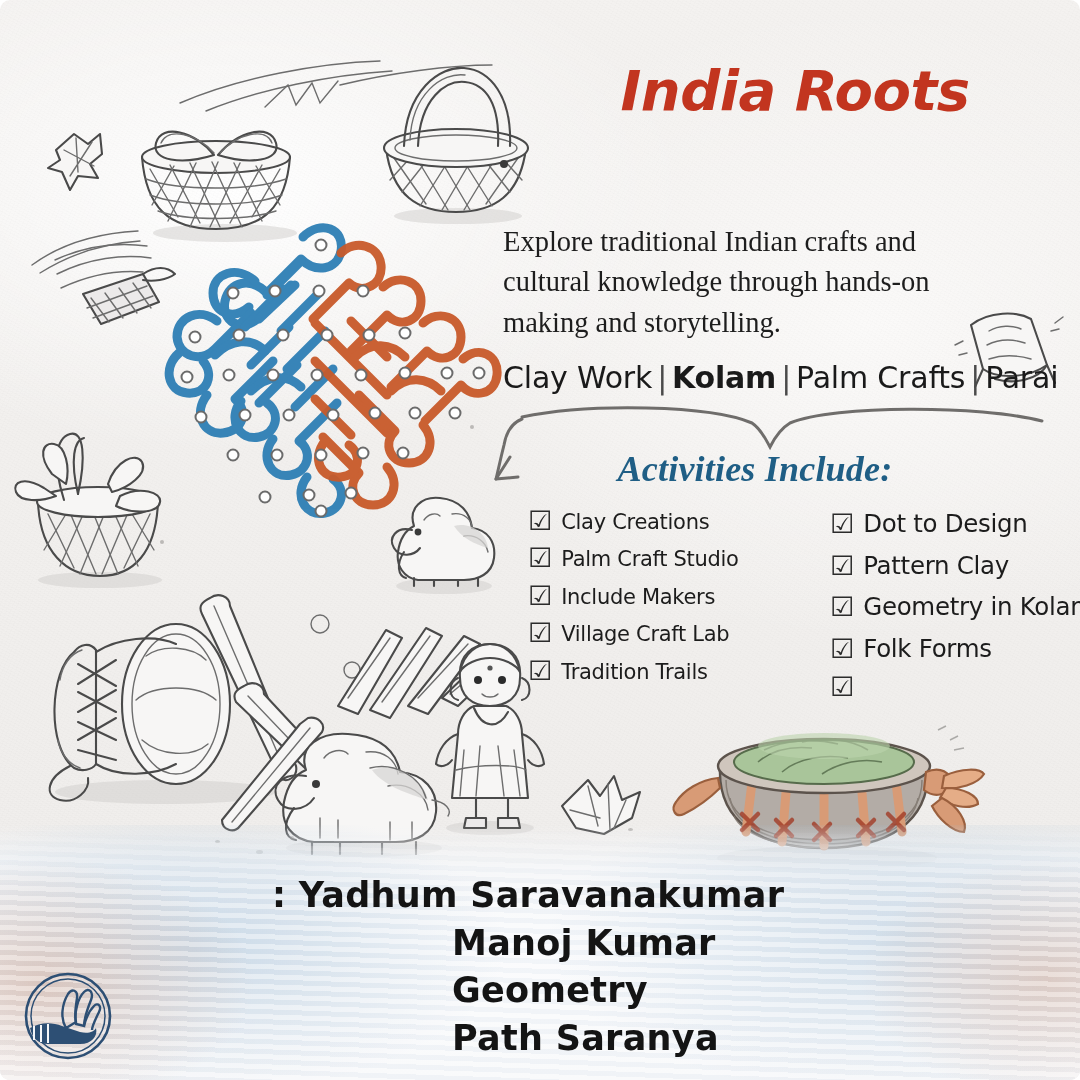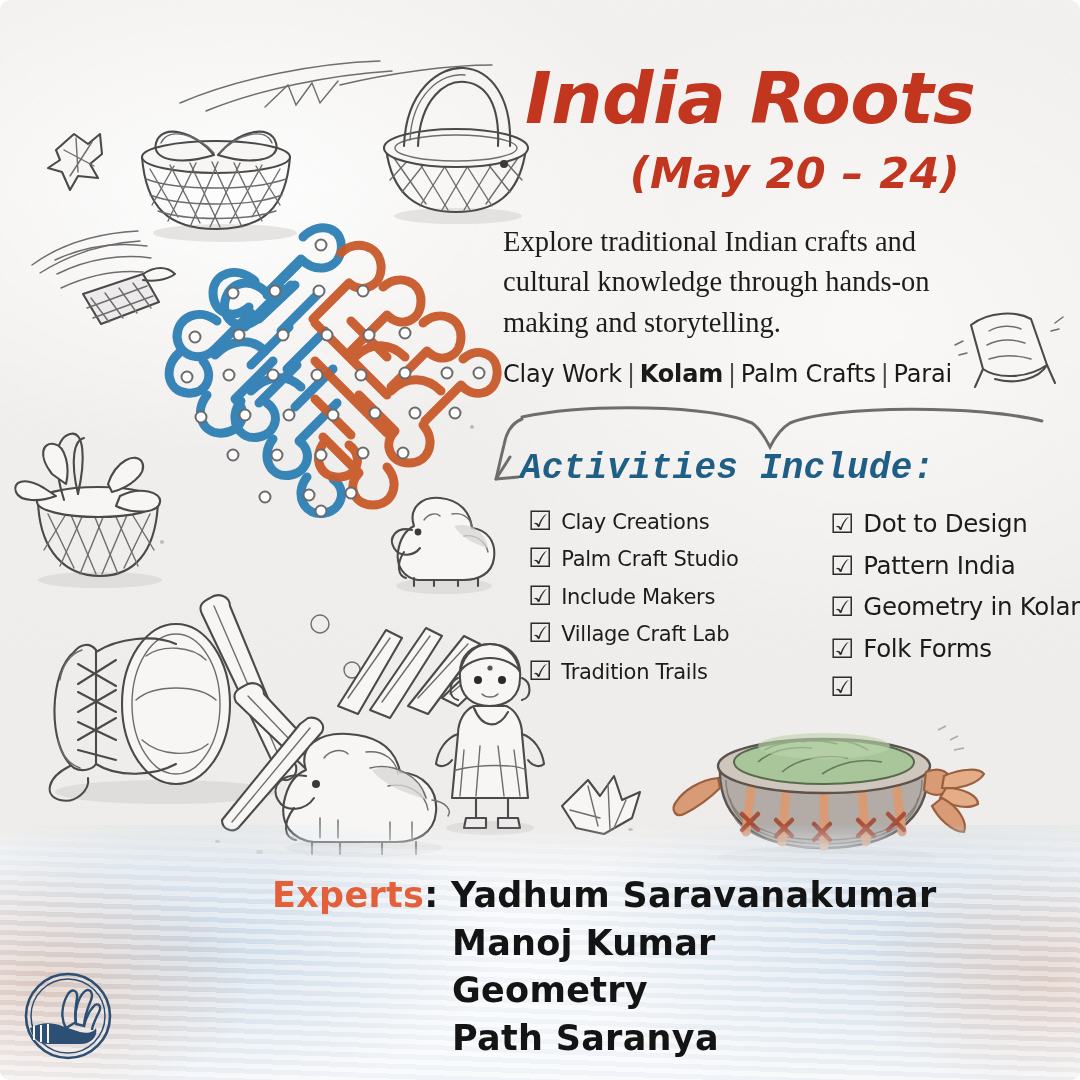--- a/index.html
+++ b/index.html
@@ -42,50 +42,50 @@
       repeating-linear-gradient(2deg, rgba(255,255,255,.75) 0 5px, rgba(173,195,216,.16) 5px 10px);
     -webkit-mask-image:linear-gradient(180deg, rgba(0,0,0,0) 0%, #000 28%, #000 100%);
             mask-image:linear-gradient(180deg, rgba(0,0,0,0) 0%, #000 28%, #000 100%);
   }
 
   
   .title{
     position:absolute;left:525px;top:62px;width:540px;
     font-family:"DejaVu Sans", sans-serif;
     font-weight:700;font-style:italic;
-    font-size:72px;line-height:1.02;color:#c2351f;
-    letter-spacing:-.5px;text-align:left;
+    font-size:56px;line-height:1.02;color:#c2351f;
+    letter-spacing:-.5px;text-align:center;
   }
   .subtitle{
     position:absolute;left:525px;top:148px;width:540px;
     font-family:"DejaVu Sans", sans-serif;
     font-weight:700;font-style:italic;
     font-size:43px;color:#c2351f;text-align:center;letter-spacing:.5px;
   }
   .desc{
     position:absolute;left:503px;top:222px;width:500px;
     font-family:"Liberation Serif", serif;
     font-size:28.5px;line-height:1.42;color:#1d1d1d;
   }
   .tagline{
     position:absolute;left:503px;top:360px;width:520px;
     font-family:"DejaVu Sans", sans-serif;
-    font-size:24px;color:#1a1a1a;letter-spacing:-.2px;white-space:nowrap;
+    font-size:30px;color:#1a1a1a;letter-spacing:-.2px;white-space:nowrap;
   }
   .tagline b{font-weight:700;}
   .tagline .sep{color:#4a4a4a;padding:0 5px;font-weight:400;}
 
   
   .brace{position:absolute;left:470px;top:395px;width:610px;height:95px;}
 
   .act-head{
     position:absolute;left:520px;top:448px;width:470px;
-    font-family:Liberation Mono, monospace;
+    font-family:Liberation Serif, serif;
     font-weight:700;font-style:italic;
-    font-size:36px;color:#1f5e85;letter-spacing:.2px;
+    font-size:36px;color:#1f5e85;text-align:center;letter-spacing:.2px;
   }
 
   
   .checklists{position:absolute;left:528px;top:506px;width:552px;display:flex;gap:12px;}
   .col{display:flex;flex-direction:column;gap:6px;}
   .col.left{width:290px;}
   .col.right{width:250px;}
   .citem{display:flex;align-items:baseline;gap:9px;}
   .cbox{
     font-family:"DejaVu Sans", sans-serif;font-size:27px;line-height:1;
@@ -475,21 +475,20 @@
 
   <div class="speck" style="left:160px;top:540px;width:4px;height:4px;"></div>
   <div class="speck" style="left:215px;top:840px;width:5px;height:3px;"></div>
   <div class="speck" style="left:256px;top:850px;width:7px;height:4px;"></div>
   <div class="speck" style="left:290px;top:836px;width:4px;height:4px;"></div>
   <div class="speck" style="left:470px;top:425px;width:4px;height:4px;"></div>
   <div class="speck" style="left:540px;top:330px;width:4px;height:3px;"></div>
   <div class="speck" style="left:628px;top:828px;width:5px;height:3px;"></div>
 
   <div class="title">India Roots</div>
-  <div class="subtitle">(May 20 – 24)</div>
   <div class="desc">Explore traditional Indian crafts and cultural knowledge through hands-on making and storytelling.</div>
 
   <div class="tagline">
     <span>Clay Work</span><span class="sep">|</span><b>Kolam</b><span class="sep">|</span><span>Palm Crafts</span><span class="sep">|</span><span>Parai</span>
   </div>
 
   <div class="brace">
     <svg width="610" height="95" viewBox="0 0 610 95">
       <g fill="none" stroke="#6f6d6b" stroke-width="3" stroke-linecap="round">
         <path d="M52 22 C120 8 240 10 282 28 C292 35 296 45 300 52 C304 44 310 34 320 28 C364 10 510 10 572 26"></path>
@@ -524,42 +523,42 @@
         <span class="clabel">Tradition Trails</span>
       </div>
     </div>
     <div class="col right">
       <div class="citem">
         <span class="cbox">☑</span>
         <span class="clabel">Dot to Design</span>
       </div>
       <div class="citem">
         <span class="cbox">☑</span>
-        <span class="clabel">Pattern India</span>
+        <span class="clabel">Pattern Clay</span>
       </div>
       <div class="citem">
         <span class="cbox">☑</span>
         <span class="clabel">Geometry in Kolam</span>
       </div>
       <div class="citem">
         <span class="cbox">☑</span>
         <span class="clabel">Folk Forms</span>
       </div>
       <div class="citem">
         <span class="cbox">☑</span>
       </div>
     </div>
   </div>
 
   <div class="band"></div>
   <div class="band-streaks"></div>
 
   <div class="experts">
     <div class="exp-line exp-row1">
-      <span class="exp-label">Experts</span><span class="exp-colon">:</span>&nbsp;<span class="exp-name">Yadhum Saravanakumar</span>
+      <span class="exp-colon">:</span>&nbsp;<span class="exp-name">Yadhum Saravanakumar</span>
     </div>
     <div class="exp-line exp-rest">
       <span class="exp-name">Manoj Kumar</span>
     </div>
     <div class="exp-line exp-rest">
       <span class="exp-name">Geometry</span>
     </div>
     <div class="exp-line exp-rest">
       <span class="exp-name">Path Saranya</span>
     </div>

